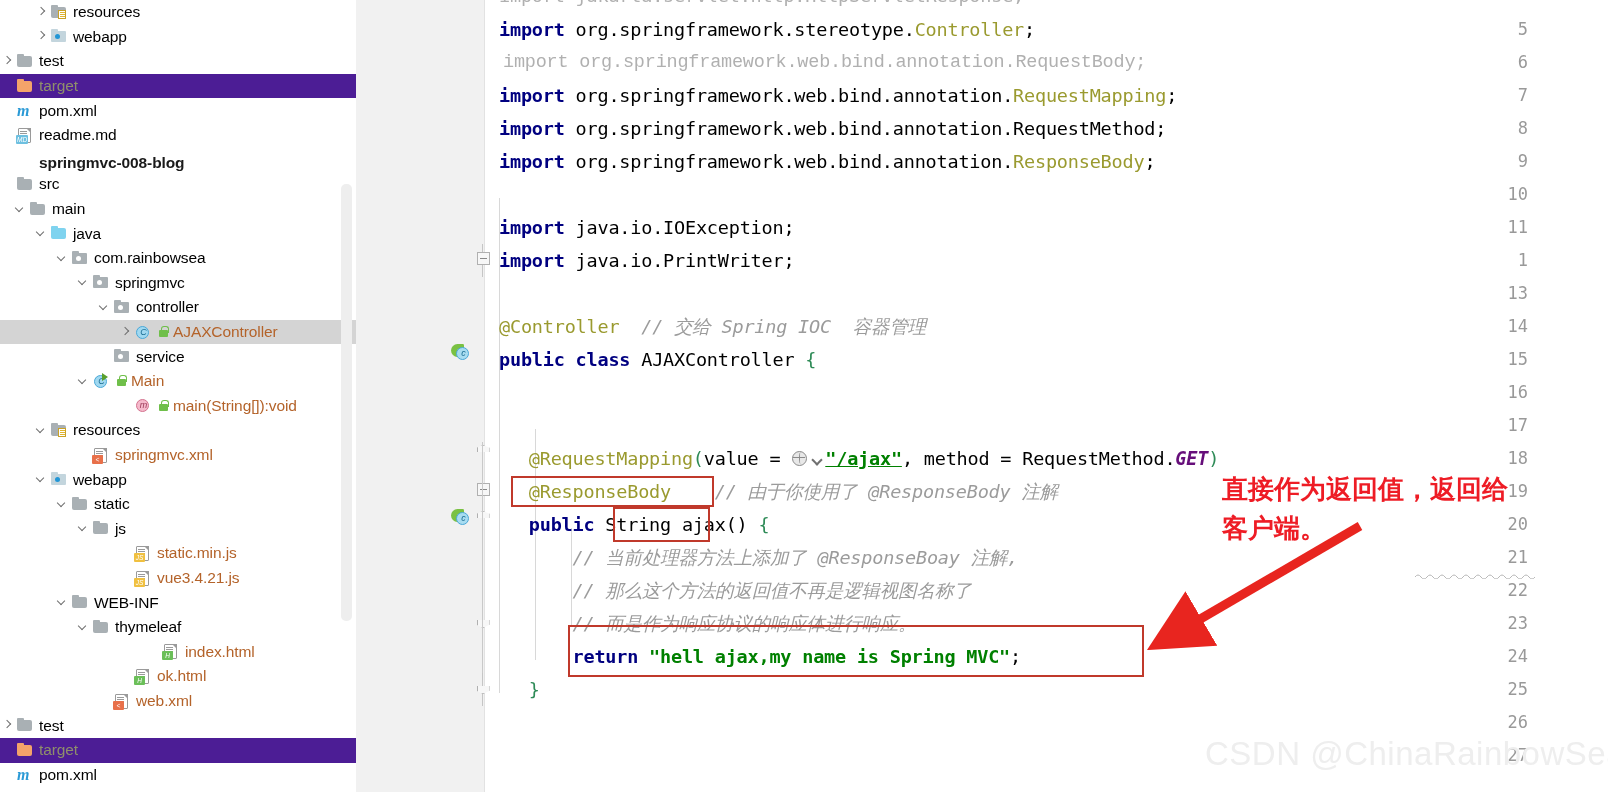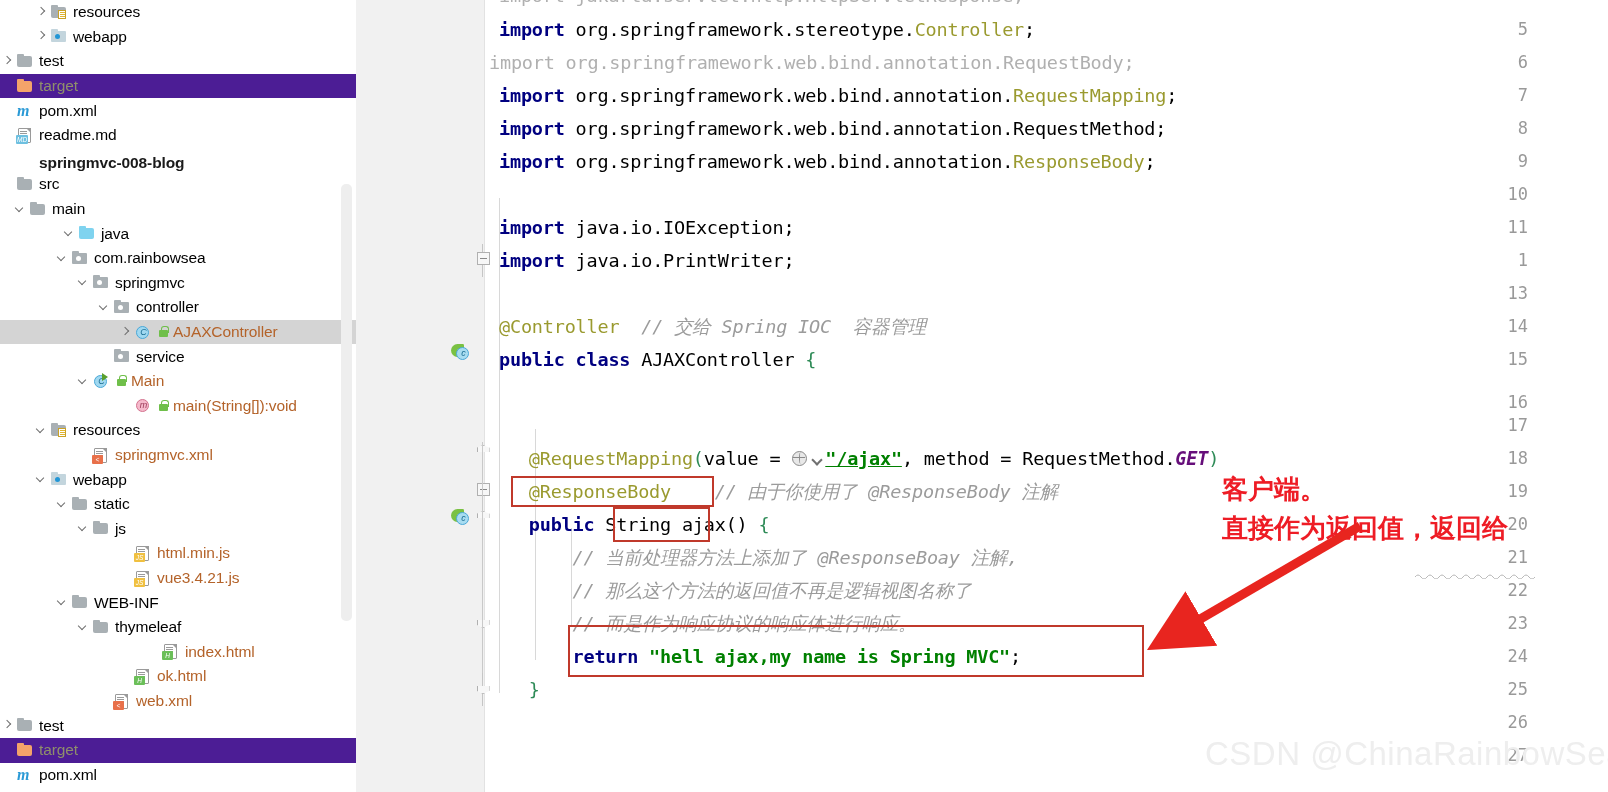--- a/index.html
+++ b/index.html
@@ -340,21 +340,21 @@
           <span class="arrow"></span>
           <span class="ico ic-folder"></span>
           <span class="lbl">src</span>
         </div>
         <div class="tree-row" style="top: 196.8px; position: absolute; left: 0px; right: 0px;">
           <span style="display:inline-block;width:13px"></span>
           <span class="arrow down"></span>
           <span class="ico ic-folder"></span>
           <span class="lbl">main</span>
         </div>
-        <div class="tree-row" style="top: 221.4px; position: absolute; left: 0px; right: 0px; padding-left: 28px;">
+        <div class="tree-row" style="top: 221.4px; position: absolute; left: 0px; right: 0px;">
           <span style="display:inline-block;width:34px"></span>
           <span class="arrow down"></span>
           <span class="ico ic-folder ic-folder-blue"></span>
           <span class="lbl">java</span>
         </div>
         <div class="tree-row" style="top: 246px; position: absolute; left: 0px; right: 0px;">
           <span style="display:inline-block;width:55px"></span>
           <span class="arrow down"></span>
           <span class="ico ic-pkg">
             <i></i>
@@ -450,21 +450,21 @@
           <span class="ico ic-folder"></span>
           <span class="lbl">js</span>
         </div>
         <div class="tree-row" style="top: 541.2px; position: absolute; left: 0px; right: 0px;">
           <span style="display:inline-block;width:118px"></span>
           <span class="arrow"></span>
           <span class="ico ic-file">
             <i class="page"></i>
             <i class="tag tag-js">JS</i>
           </span>
-          <span class="lbl name-orange">html.min.js</span>
+          <span class="lbl name-orange">static.min.js</span>
         </div>
         <div class="tree-row" style="top: 565.8px; position: absolute; left: 0px; right: 0px; align-items: center;">
           <span style="display:inline-block;width:118px"></span>
           <span class="arrow"></span>
           <span class="ico ic-file">
             <i class="page"></i>
             <i class="tag tag-js">JS</i>
           </span>
           <span class="lbl name-orange">vue3.4.21.js</span>
         </div>
@@ -537,21 +537,21 @@
         <div class="ln" style="top: 46px;">6</div>
         <div class="ln" style="top: 79px;">7</div>
         <div class="ln" style="top: 112px;">8</div>
         <div class="ln" style="top: 145px;">9</div>
         <div class="ln" style="top: 178px;">10</div>
         <div class="ln" style="top: 211px;">11</div>
         <div class="ln" style="top: 244px;">1</div>
         <div class="ln" style="top: 277px;">13</div>
         <div class="ln" style="top: 310px;">14</div>
         <div class="ln" style="top: 343px;">15</div>
-        <div class="ln" style="top: 386px;">16</div>
+        <div class="ln" style="top: 376px;">16</div>
         <div class="ln" style="top: 409px;">17</div>
         <div class="ln" style="top: 442px;">18</div>
         <div class="ln" style="top: 475px;">19</div>
         <div class="ln" style="top: 508px;">20</div>
         <div class="ln" style="top: 541px;">21</div>
         <div class="ln" style="top: 574px;">22</div>
         <div class="ln" style="top: 607px;">23</div>
         <div class="ln" style="top: 640px;">24</div>
         <div class="ln" style="top: 673px;">25</div>
         <div class="ln" style="top: 706px;">26</div>
@@ -601,21 +601,21 @@
     <div id="code">
 
       <div class="indent-guide" style="left:14px; top:198px; height:495px;"></div>
       <div class="indent-guide" style="left:50px; top:429px; height:231px;"></div>
       <div class="indent-guide" style="left:86px; top:528px; height:99px;"></div>
 
       <div class="cl gr" style="top:-21px; left:14px; font-size:18.5px;">import jakarta.servlet.http.HttpServletResponse;</div>
 
       <div class="cl" style="top:13px; left:14px;"><span class="k">import</span><span class="pl"> org.springframework.stereotype.</span><span class="an">Controller</span><span class="pl">;</span></div>
 
-      <div class="cl gr" style="top:46px; left:4px;">import org.springframework.web.bind.annotation.RequestBody;</div>
+      <div class="cl gr" style="top:46px; left:18px;font-family:Liberation Mono, monospace;">import org.springframework.web.bind.annotation.RequestBody;</div>
 
       <div class="cl" style="top:79px; left:14px;"><span class="k">import</span><span class="pl"> org.springframework.web.bind.annotation.</span><span class="an">RequestMapping</span><span class="pl">;</span></div>
 
       <div class="cl" style="top:112px; left:14px;"><span class="k">import</span><span class="pl"> org.springframework.web.bind.annotation.RequestMethod</span><span class="pl">;</span></div>
 
       <div class="cl" style="top:145px; left:14px;"><span class="k">import</span><span class="pl"> org.springframework.web.bind.annotation.</span><span class="an">ResponseBody</span><span class="pl">;</span></div>
 
       <div class="cl" style="top:211px; left:14px;"><span class="k">import</span><span class="pl"> java.io.IOException;</span></div>
 
       <div class="cl" style="top:244px; left:14px;"><span class="k">import</span><span class="pl"> java.io.PrintWriter;</span></div>
@@ -642,22 +642,22 @@
         <path d="M0,4 q3,-4 6,0 t6,0 t6,0 t6,0 t6,0 t6,0 t6,0 t6,0 t6,0 t6,0 t6,0 t6,0 t6,0 t6,0 t6,0 t6,0 t6,0 t6,0 t6,0 t6,0" fill="none" stroke="#b8b8b8" stroke-width="1"></path>
       </svg>
     </div>
   </div>
 
   <div class="redbox" style="left:511px; top:476px; width:203px; height:31px;"></div>
   <div class="redbox" style="left:613px; top:507px; width:97px; height:35px;"></div>
   <div class="redbox" style="left:568px; top:625px; width:576px; height:52px;"></div>
 
   <div id="annot-text">
+    <div>直接作为返回值，返回给</div>
     <div>客户端。</div>
-    <div>直接作为返回值，返回给</div>
   </div>
 
   <svg id="arrow-svg" viewBox="0 0 240 130">
     <defs>
       <marker id="ah" markerWidth="7" markerHeight="7" refX="3" refY="3.5" orient="auto">
         <path d="M0,0 L7,3.5 L0,7 z" fill="#e8251f"></path>
       </marker>
     </defs>
     <line x1="230" y1="6" x2="48" y2="112" stroke="#e8251f" stroke-width="9" marker-end="url(#ah)"></line>
   </svg>

